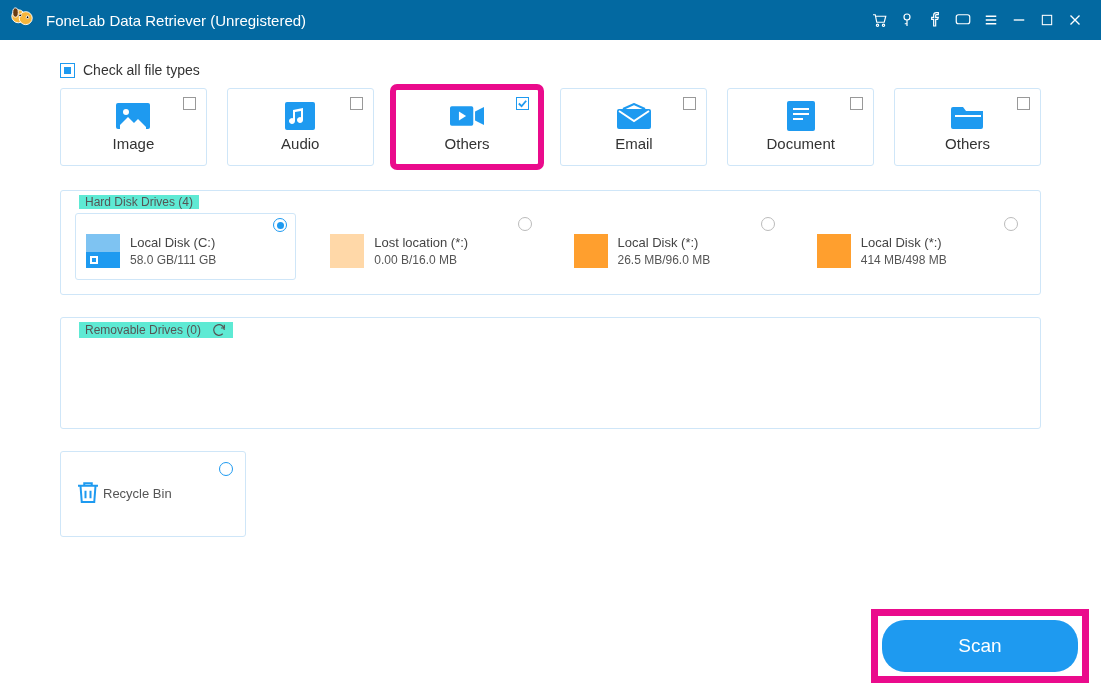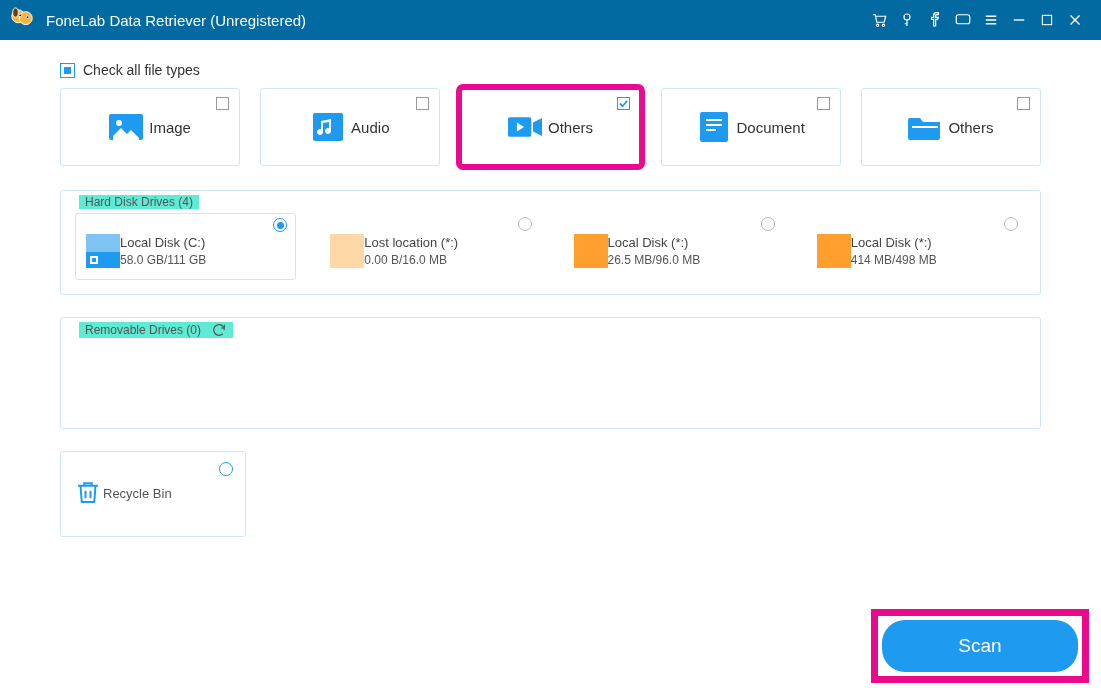--- a/index.html
+++ b/index.html
@@ -68,21 +68,21 @@
     display: flex;
     gap: 20px;
     margin-bottom: 24px;
   }
   .type-card {
     position: relative;
     flex: 1;
     height: 78px;
     border: 1px solid #cfe6f8;
     border-radius: 3px;
-    display: flex; flex-direction: row;
+    display: flex; flex-direction: column;
     align-items: center; justify-content: center;
     gap: 6px;
     cursor: pointer;
     background: #fff;
   }
   .type-card.highlight {
     outline: 6px solid #ea0b8c;
     outline-offset: -2px;
   }
   .type-card .small-chk {
@@ -119,20 +119,21 @@
     display: flex; align-items: center; gap: 10px; margin-top: 15px;
   }
 
   
   .drives { display: flex; gap: 24px; }
   .drive {
     position: relative;
     flex: 1;
     display: flex;
     align-items: center;
+    gap: 10px;
     padding: 20px 10px 10px 10px;
   }
   .drive.boxed {
     border: 1px solid #cfe6f8;
     border-radius: 3px;
   }
   .drive .radio {
     position: absolute;
     top: 4px; right: 8px;
     width: 14px; height: 14px;
@@ -286,20 +287,31 @@
           </svg>
         </span>
         <span class="ticonbox">
           <svg width="38" height="26" viewBox="0 0 38 26">
             <rect x="0" y="2" width="26" height="22" rx="2" fill="#1e9af0"></rect>
             <path d="M28 8l10-5v20l-10-5z" fill="#1e9af0"></path>
             <path d="M10 8l8 5-8 5z" fill="#fff"></path>
           </svg>
         </span>
         <span class="label">Others</span>
+      </div>
+      <div class="type-card">
+        <span class="small-chk "></span>
+        <span class="ticonbox">
+          <svg width="34" height="26" viewBox="0 0 34 26">
+            <rect y="6" width="34" height="20" rx="2" fill="#1e9af0"></rect>
+            <path d="M2 8l15 10L32 8" stroke="#fff" stroke-width="2" fill="none"></path>
+            <path d="M6 6l11-5 11 5" stroke="#1e9af0" stroke-width="2" fill="none"></path>
+          </svg>
+        </span>
+        <span class="label">Email</span>
       </div>
       <div class="type-card">
         <span class="small-chk "></span>
         <span class="ticonbox">
           <svg width="28" height="30" viewBox="0 0 28 30">
             <rect width="28" height="30" rx="2" fill="#1e9af0"></rect>
             <rect x="6" y="7" width="16" height="2" fill="#fff"></rect>
             <rect x="6" y="12" width="16" height="2" fill="#fff"></rect>
             <rect x="6" y="17" width="10" height="2" fill="#fff"></rect>
           </svg>

